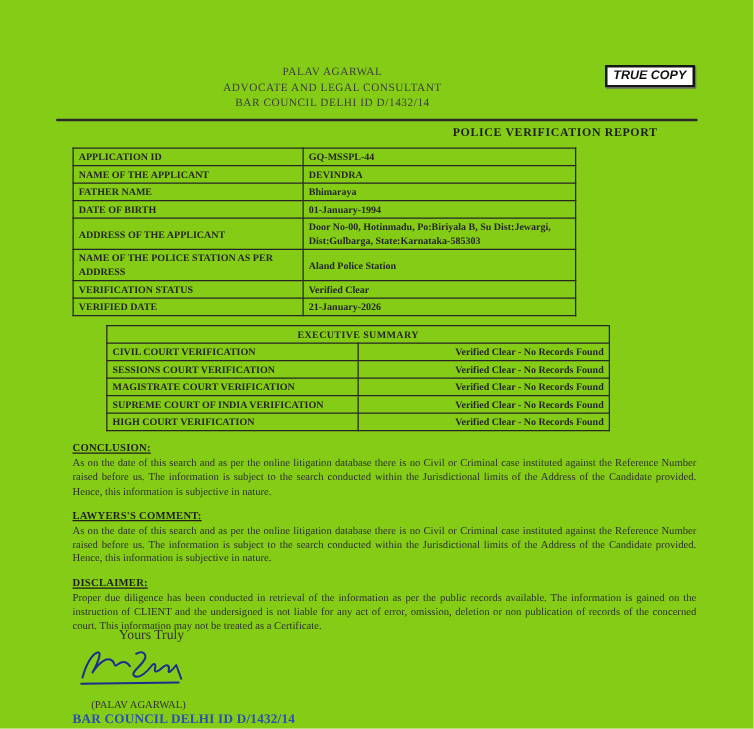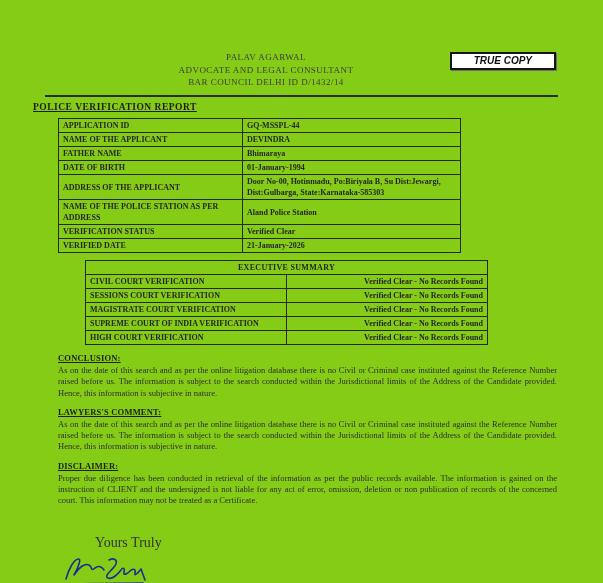--- a/index.html
+++ b/index.html
@@ -2,42 +2,42 @@
 <html style="--accent_blue: #2a50b4; --signature_ink: #1d2d8f; --stamp_border: #161616;"><head>
 <meta charset="utf-8">
 <style>
   html,body{margin:0;padding:0;background:#ffffff;}
   .page{position:relative;width:603px;height:583px;background:#84cc16;overflow:hidden;
         font-family:"Liberation Serif", serif;color:#222;}
   
   .hdr{position:absolute;top:51px;left:0;width:532px;text-align:center;
        font-size:9px;line-height:12.5px;letter-spacing:.45px;color:#3d3d3d;}
   .stamp{position:absolute;top:52px;right:47px;border:2px solid #161616;
-         box-shadow:1px 1px 0 #6e6e6e;padding:1px 22px 2px;
+         box-shadow:1px 1px 0 #6e6e6e;padding:1px 5px 2px;
          font-family:"Liberation Sans", sans-serif;font-weight:bold;font-style:italic;
          font-size:10px;color:#101010;background:#fff;}
   .rule{position:absolute;top:95px;left:45px;width:513px;border-top:2px solid #2a2a2a;height:0;}
-  .title{position:absolute;top:102px;left:33px;width:516px;text-align:left;
-         font-weight:bold;font-size:9.5px;letter-spacing:.5px;text-decoration:underline;color:#1d1d1d;}
+  .title{position:absolute;top:102px;left:10px;width:516px;text-align:right;
+         font-weight:bold;font-size:9.5px;letter-spacing:.5px;color:#1d1d1d;}
   
   .flow{position:absolute;top:118px;left:58px;width:499px;}
   table{border-collapse:collapse;width:403px;table-layout:fixed;}
   td,th{border:1px solid #262626;font-size:8px;font-weight:bold;color:#262626;
         padding:1px 4px;line-height:11px;vertical-align:middle;}
   td.lbl{width:175px;}
   .t2{margin-top:7px;margin-left:27px;}
   th.sumhdr{text-align:center;letter-spacing:.3px;}
   td.ctr{text-align:right;}
   
   .sec-h{font-size:8.5px;font-weight:bold;text-decoration:underline;letter-spacing:.2px;
          margin:8px 0 2px 0;color:#1f1f1f;}
   .sec-p{font-size:8.5px;line-height:11.3px;margin:0;text-align:justify;color:#2e2e2e;}
   
   .signoff{position:absolute;top:502px;left:58px;width:300px;}
-  .salut{font-size:14px;color:#333;margin-left:37px;margin-top:33px;}
+  .salut{font-size:11px;color:#333;margin-left:37px;}
   .sig{margin:4px 0 0 5px;}
   .signame{font-size:8.5px;color:#333;margin:1px 0 0 15px;}
   .sigid{font-size:10.5px;font-weight:bold;letter-spacing:.2px;margin-top:2px;
          color:var(--accent_blue,#2a50b4);}
 </style>
 </head>
 <body>
 
 <div class="page">
 

